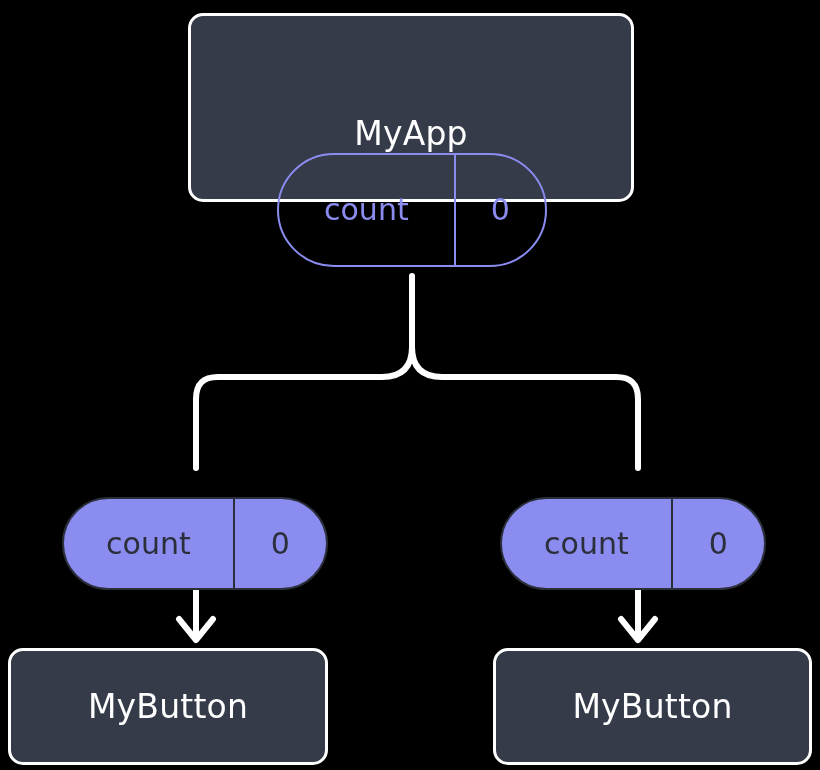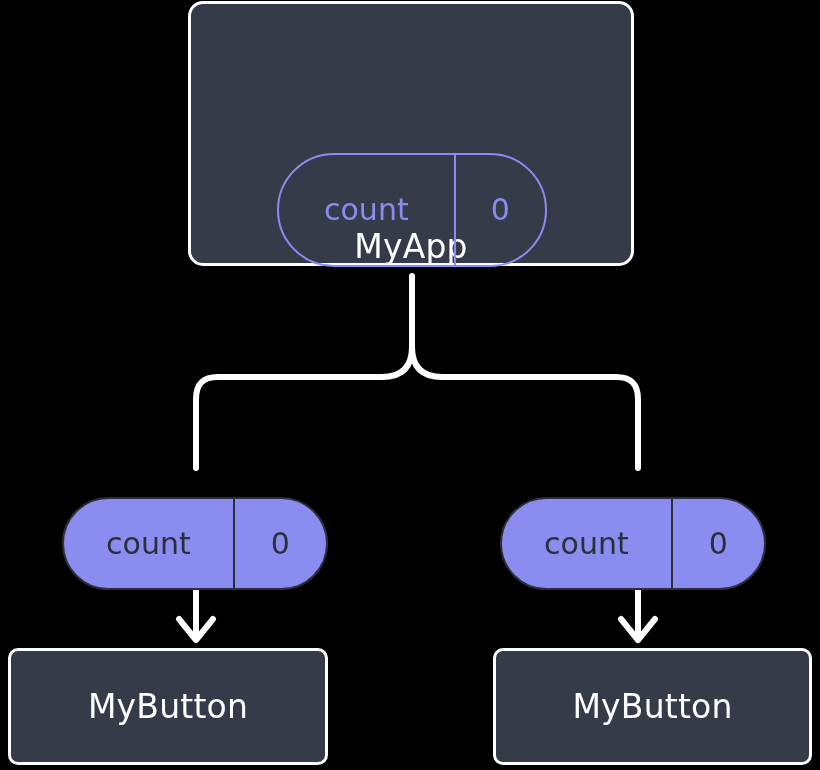--- a/index.html
+++ b/index.html
@@ -39,32 +39,31 @@
     color: #ffffff;
     font-size: 33px;
     line-height: 1;
     letter-spacing: 0.2px;
     white-space: nowrap;
   }
 
   
   #node-myapp {
     left: 188px;
-    top: 1px;
+    top: 13px;
     width: 446px;
-    height: 265px;
-    justify-content: flex-end;
+    height: 189px;
+    justify-content: center;
   }
   #node-myapp .component-title { margin-top: 52px; }
 
   
   .leaf-box {
     height: 117px;
     justify-content: center;
-    border-radius: 10px;
   }
   #node-mybutton-left  { left: 8px;   top: 648px; width: 320px; }
   #node-mybutton-right { left: 493px; top: 648px; width: 319px; }
   .leaf-box .component-title { font-size: 33px; }
 
   
   .state-pill {
     position: absolute;
     box-sizing: border-box;
     display: flex;

